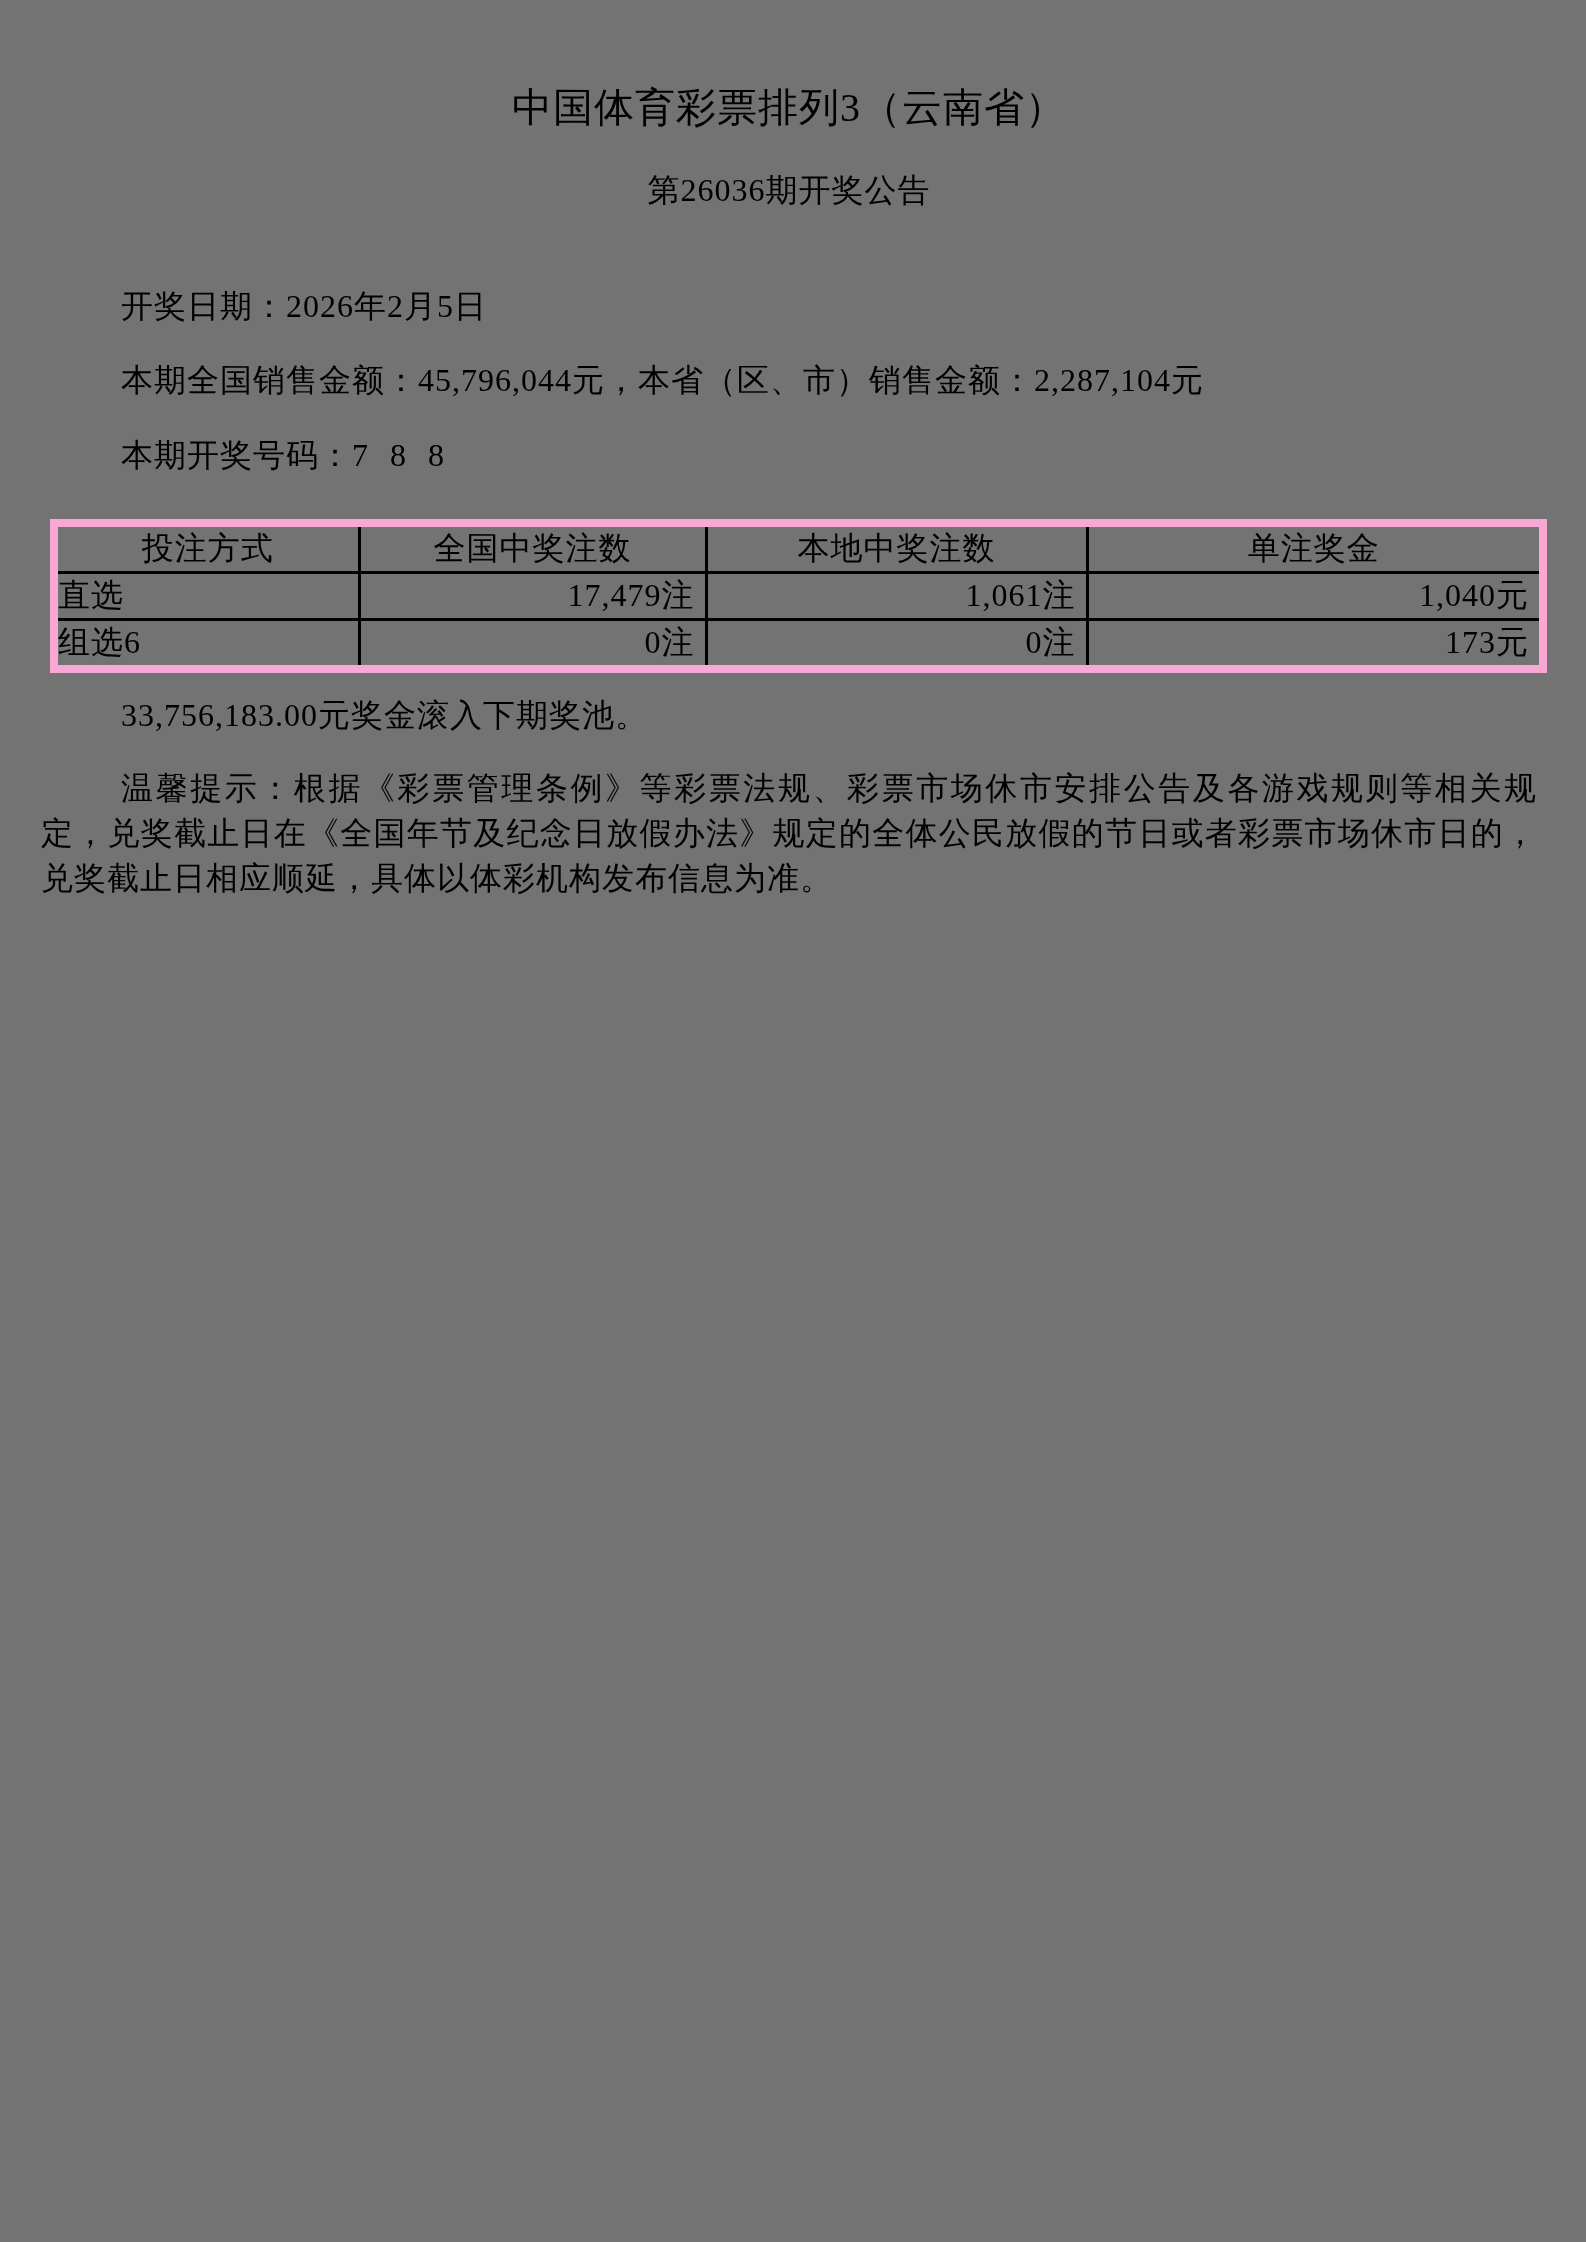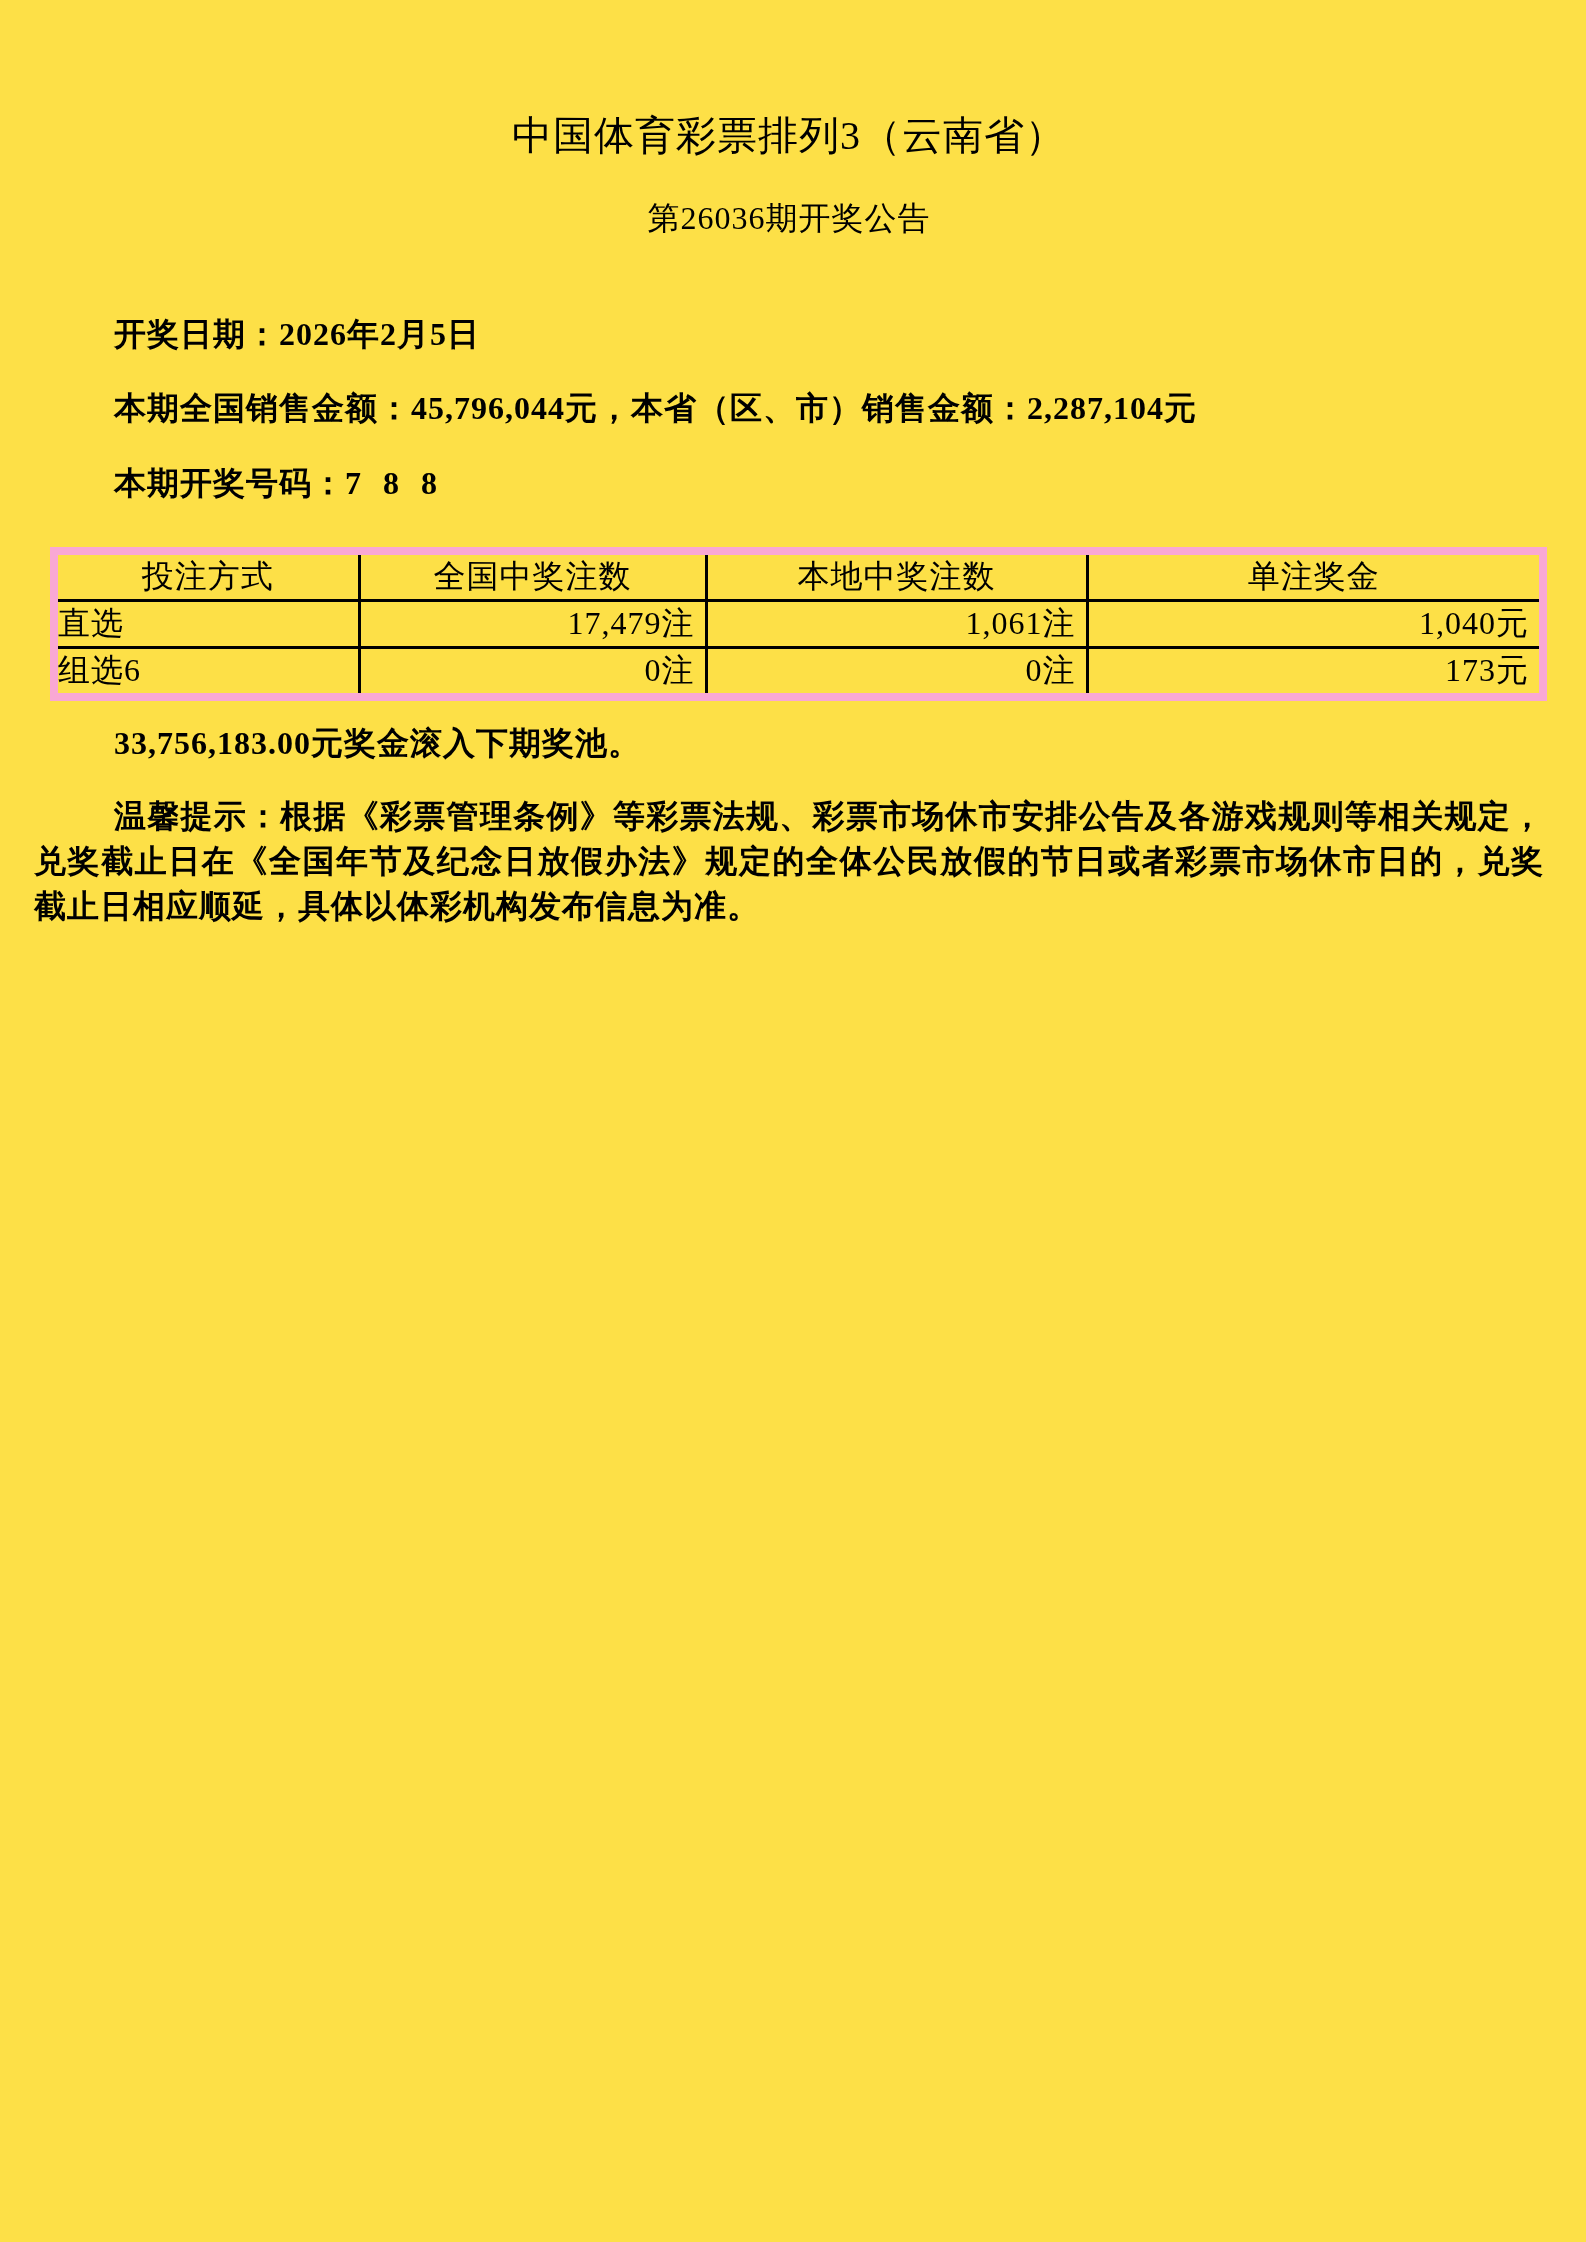--- a/index.html
+++ b/index.html
@@ -11,46 +11,45 @@
     width: 1586px;
     height: 2242px;
     overflow: hidden;
     color: #000000;
     font-family: "Liberation Serif", "DejaVu Serif", serif;
   }
   .page {
     box-sizing: border-box;
     width: 1586px;
     height: 2242px;
-    padding: 114px 41px 0 33px;
-    background: #fde047;
+    padding: 86px 41px 0 33px;
+    background: #737373;
   }
   .doc-title {
     margin: 0;
     font-size: 40px;
     line-height: 44px;
     font-weight: normal;
     text-align: center;
     letter-spacing: 1px;
   }
   .doc-subtitle {
     margin: 42px 0 0 0;
     font-size: 32px;
     line-height: 36px;
     font-weight: normal;
     text-align: center;
     letter-spacing: 1px;
   }
   .para {
-    margin: 1px;
+    margin: 8px;
     font-size: 32px;
     line-height: 36px;
     letter-spacing: 1px;
     text-indent: 80px;
-    font-weight: bold;
   }
   .para-draw-date   { margin-top: 80px; }
   .para-sales       { margin-top: 38px; }
   .para-numbers     { margin-top: 39px; }
   .draw-nums        { word-spacing: 12px; white-space: pre; }
   .prize-table {
     margin: 46px 0 0 17px;
     width: 1489px;
     table-layout: fixed;
     border-collapse: collapse;

